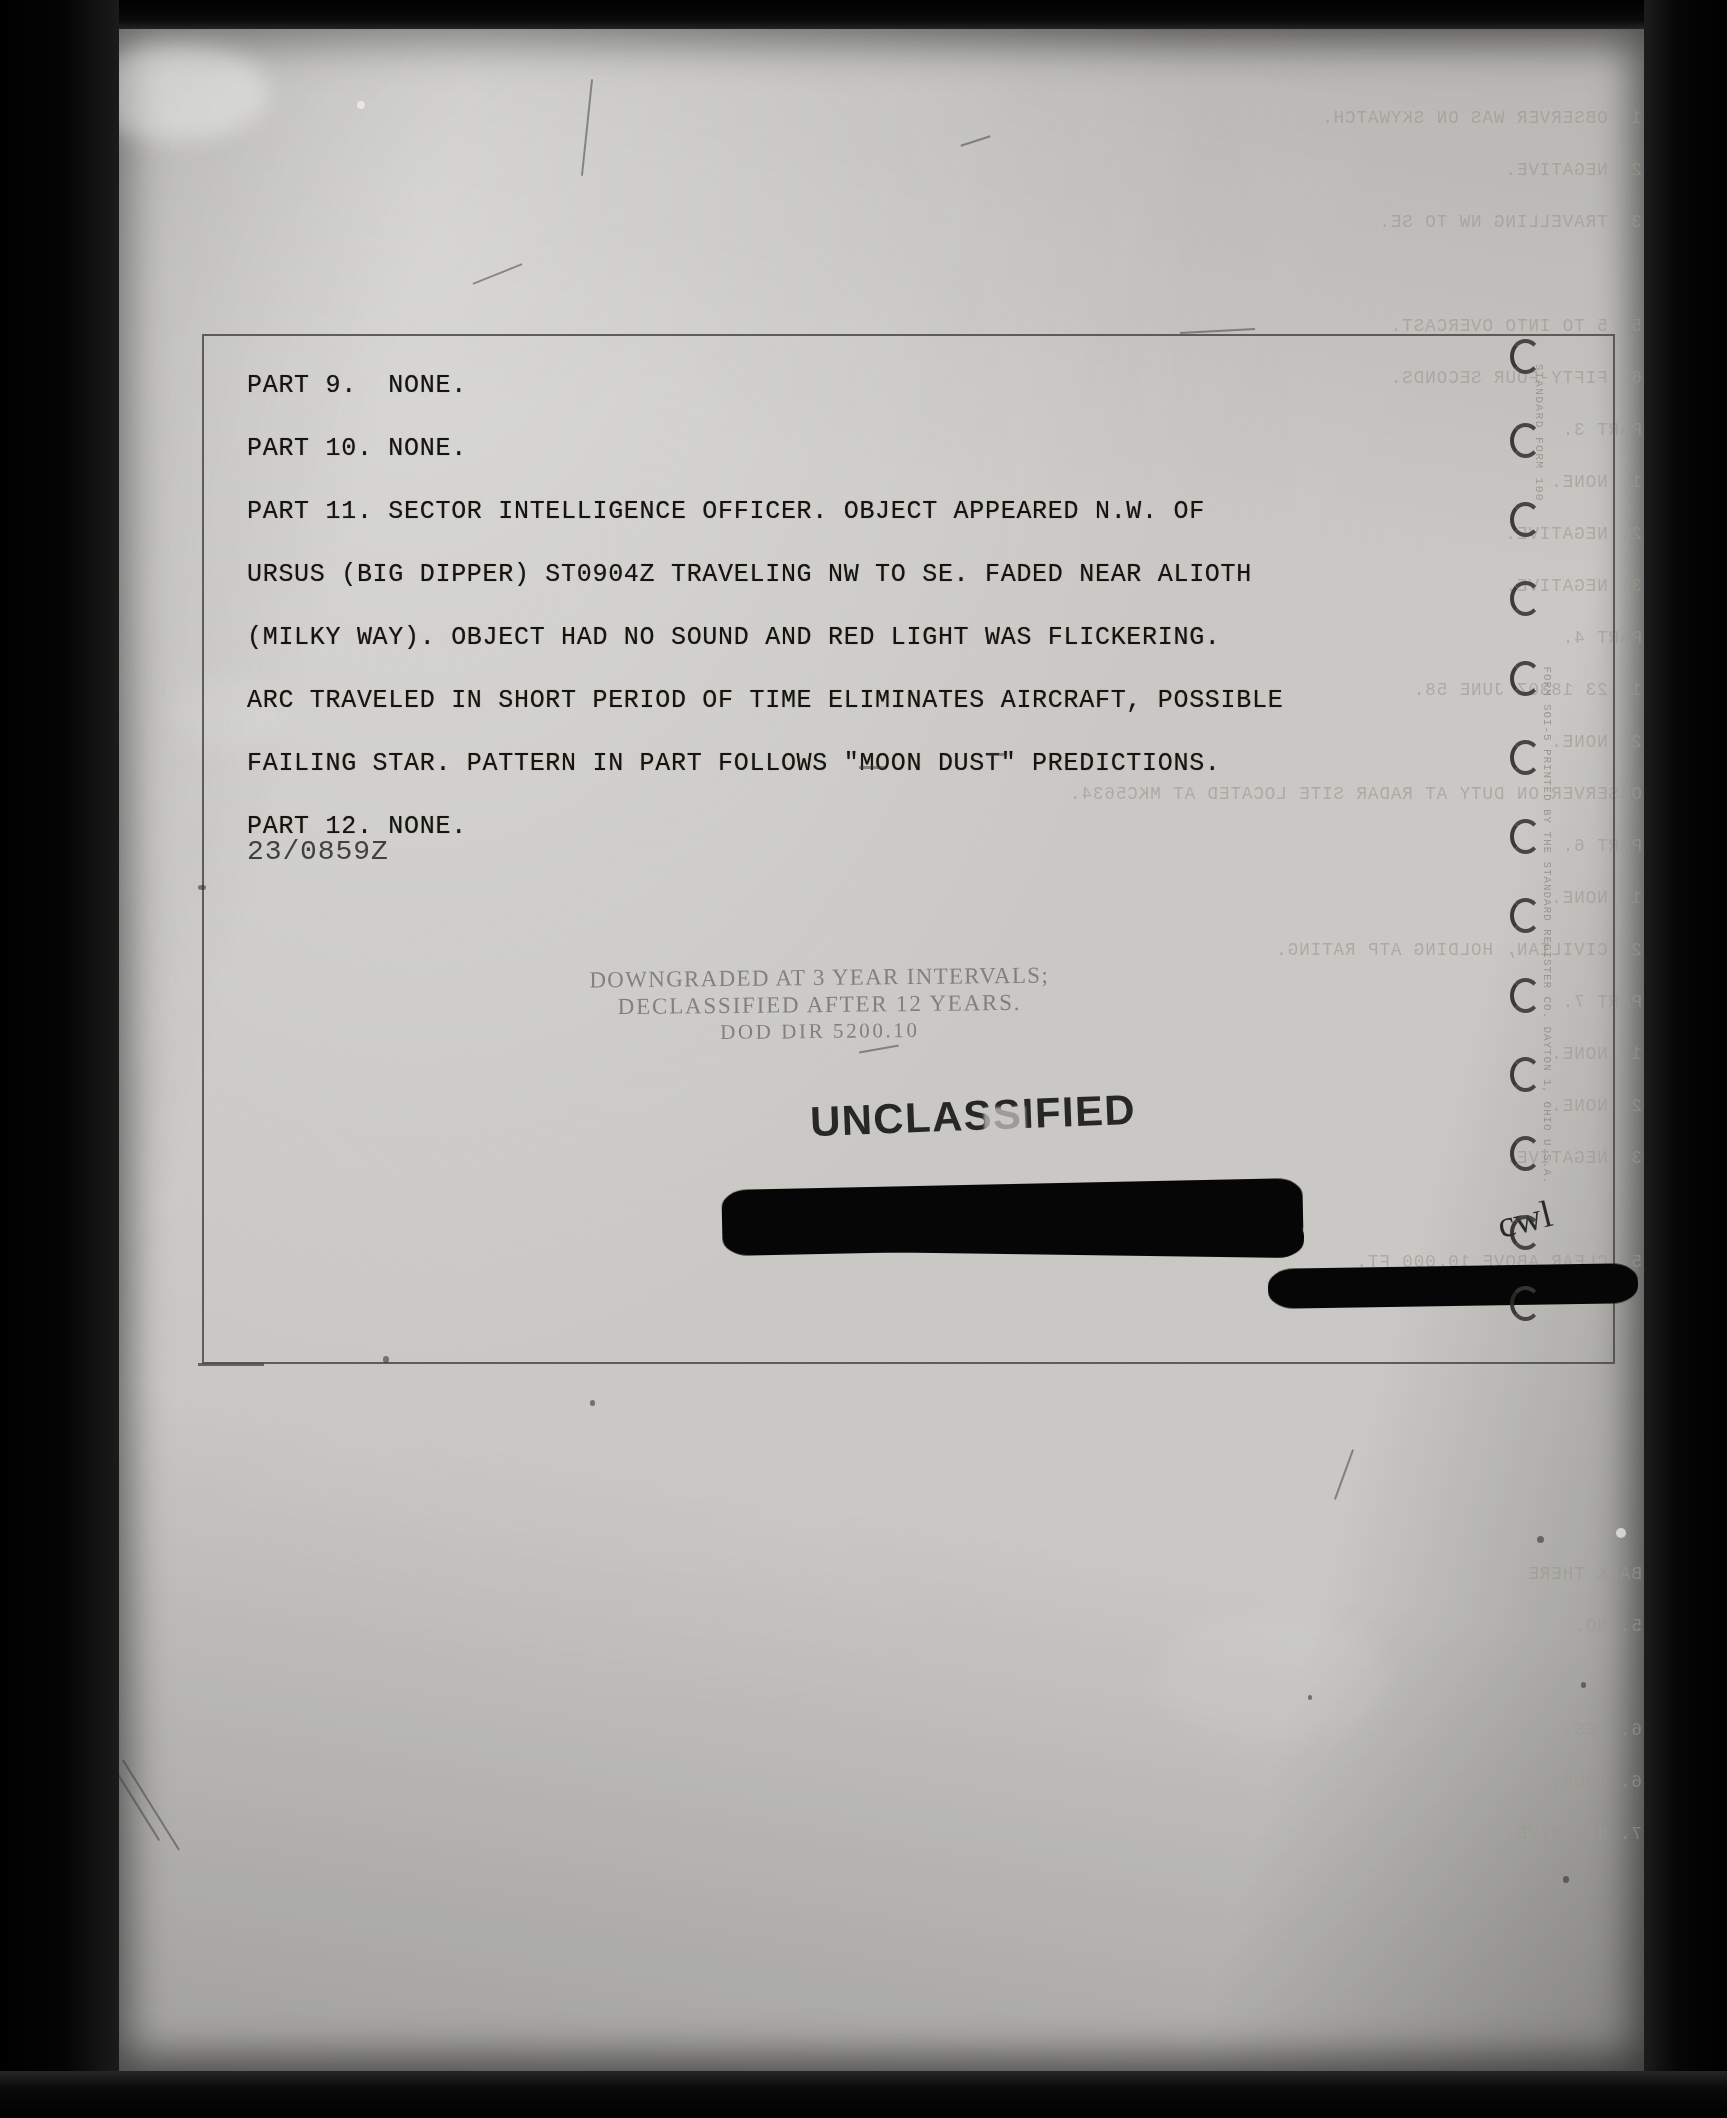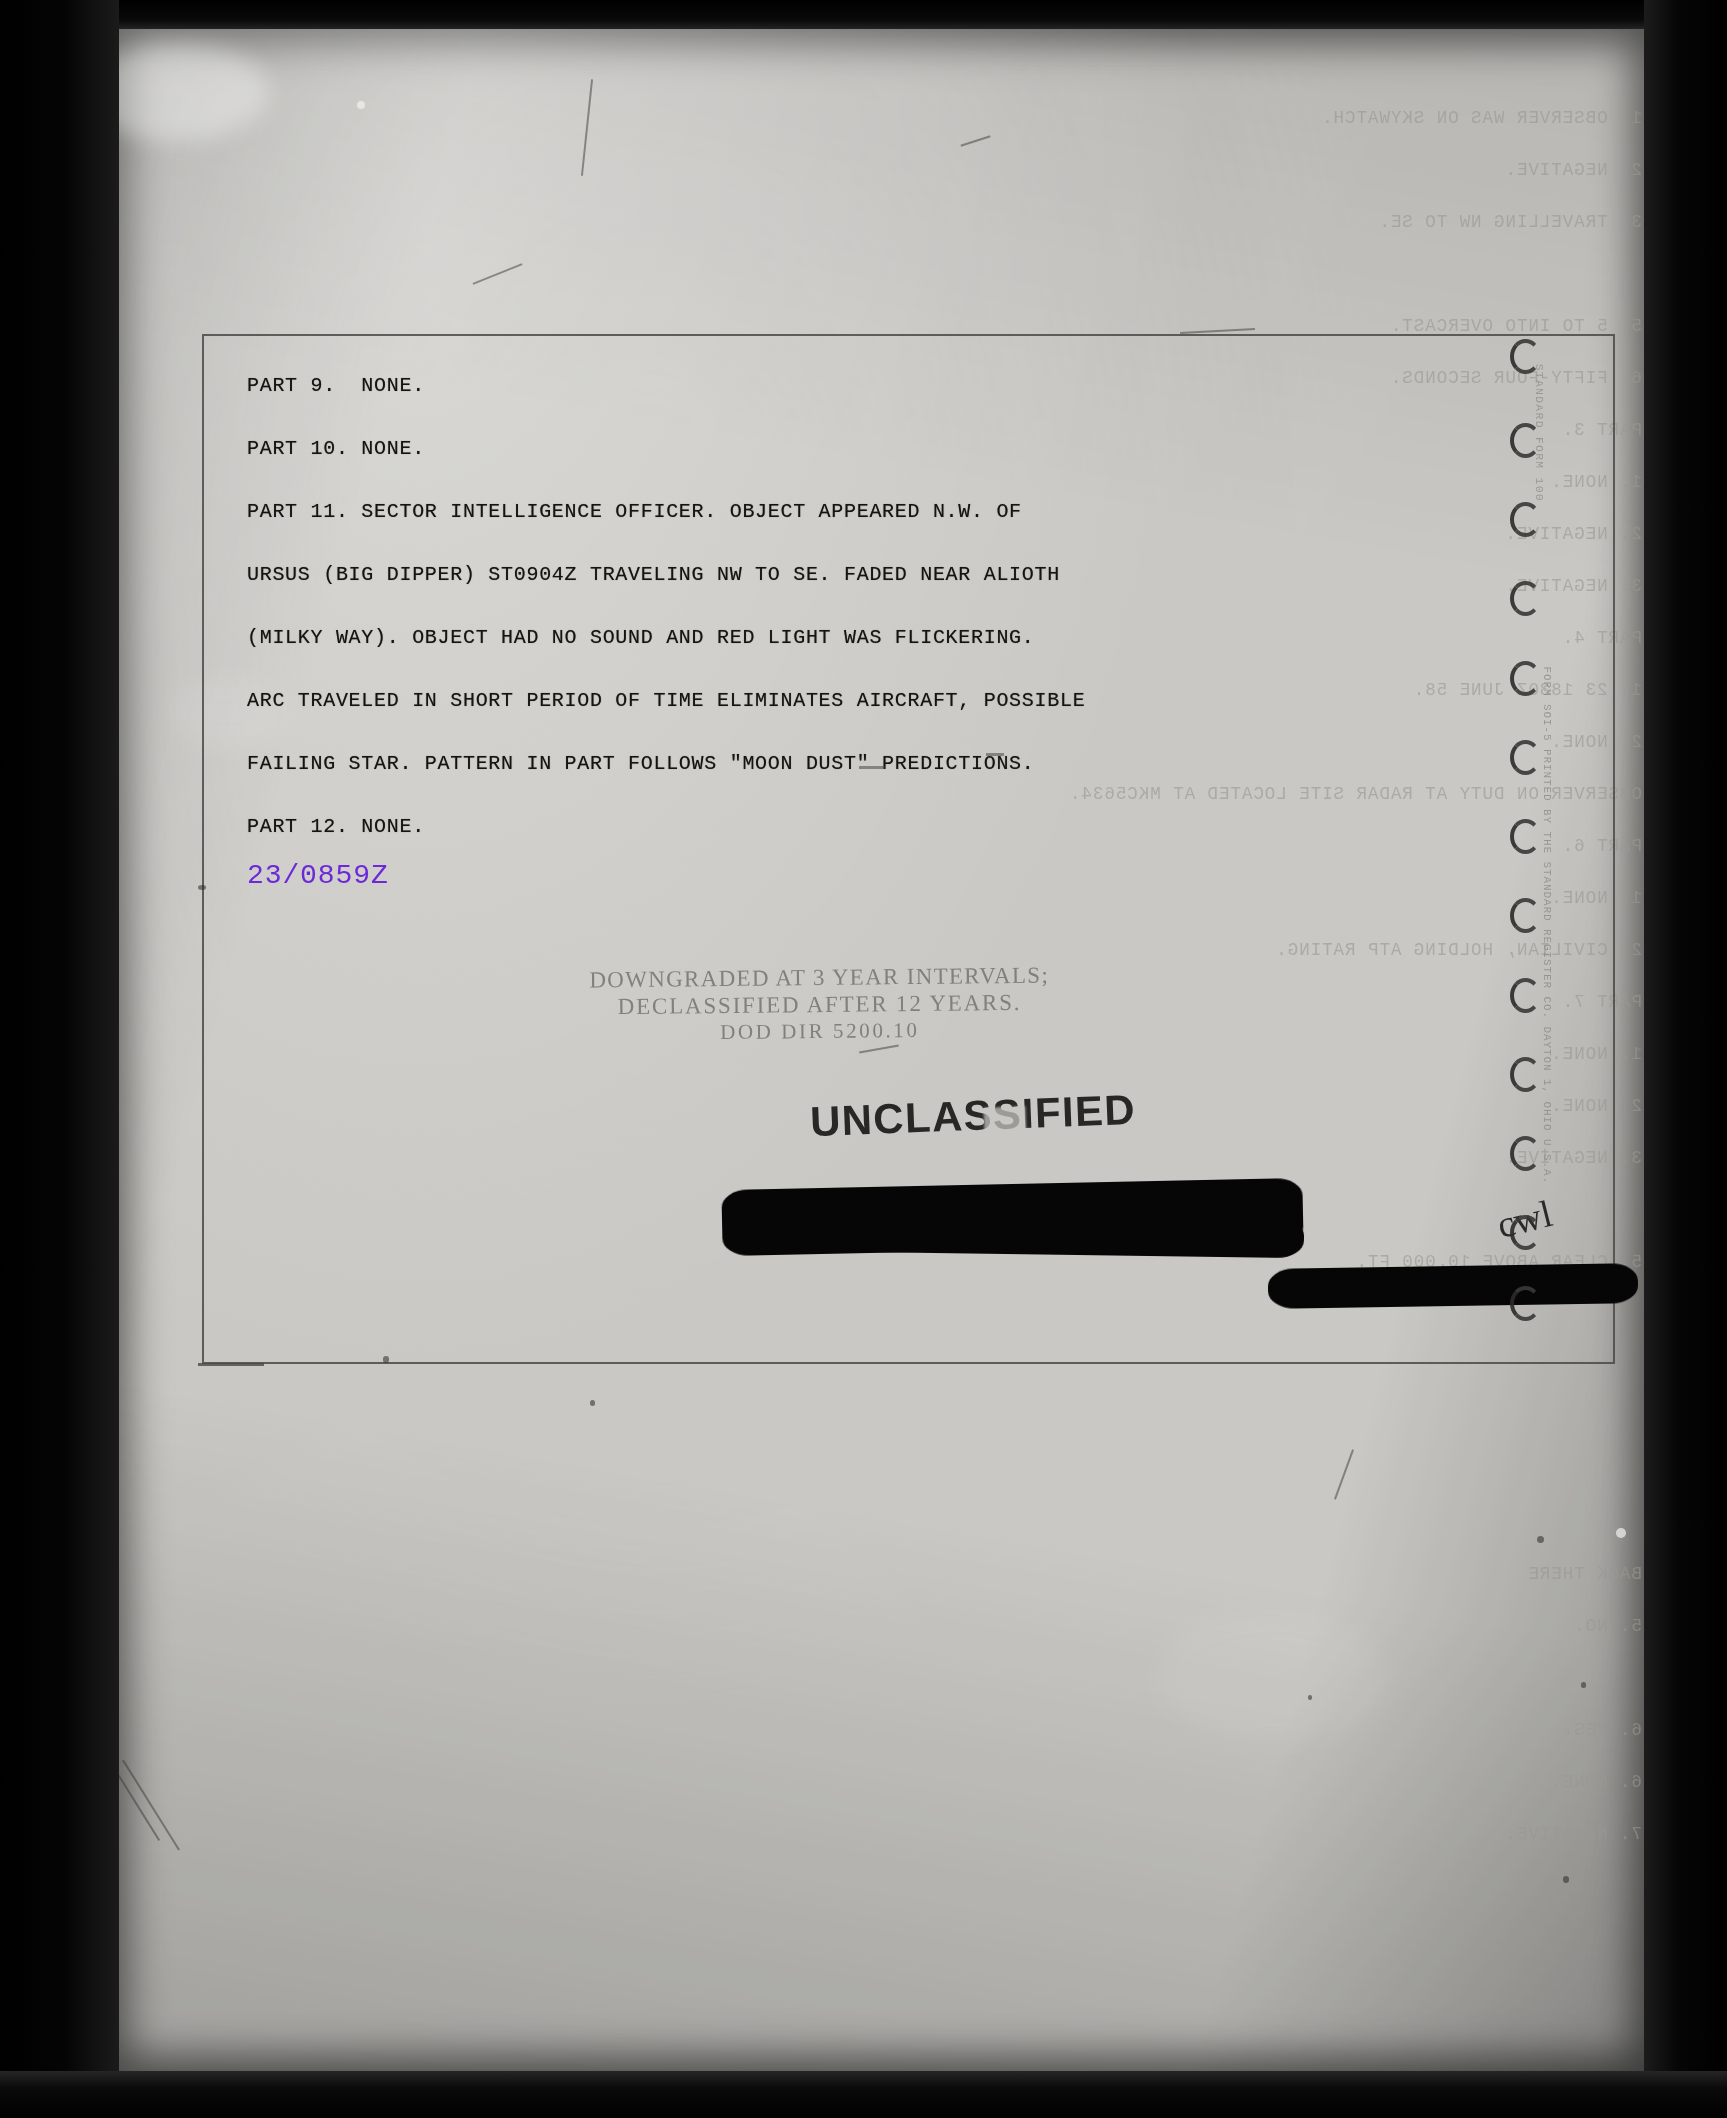--- a/index.html
+++ b/index.html
@@ -179,33 +179,33 @@
     opacity: 0.8;
   }
 
   
   #typed-body {
     position: absolute;
     left: 137px;
     top: 328px;
     width: 1299px;
     color: #15140f;
-    font-size: 20px;
+    font-size: 25px;
     line-height: 63px;
     letter-spacing: 0.7px;
     white-space: pre;
     text-shadow: 0 0 0.9px rgba(20,20,15,0.55);
   }
   #typed-body .line { height: 63px; }
 
   #time-stamp {
     position: absolute;
     left: 137px;
-    top: 834px;
-    color: #6d28d9;
+    top: 810px;
+    color: #404040;
     font-size: 28px;
     letter-spacing: 0.9px;
     white-space: pre;
   }
 
   
   #downgrade-stamp {
     position: absolute;
     left: 379px;
     top: 938px;

